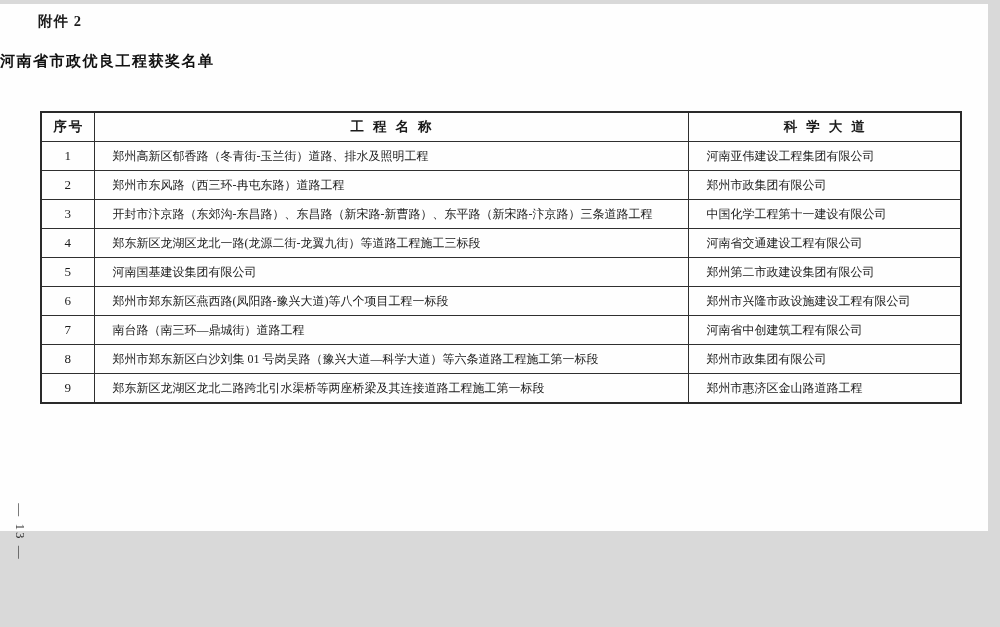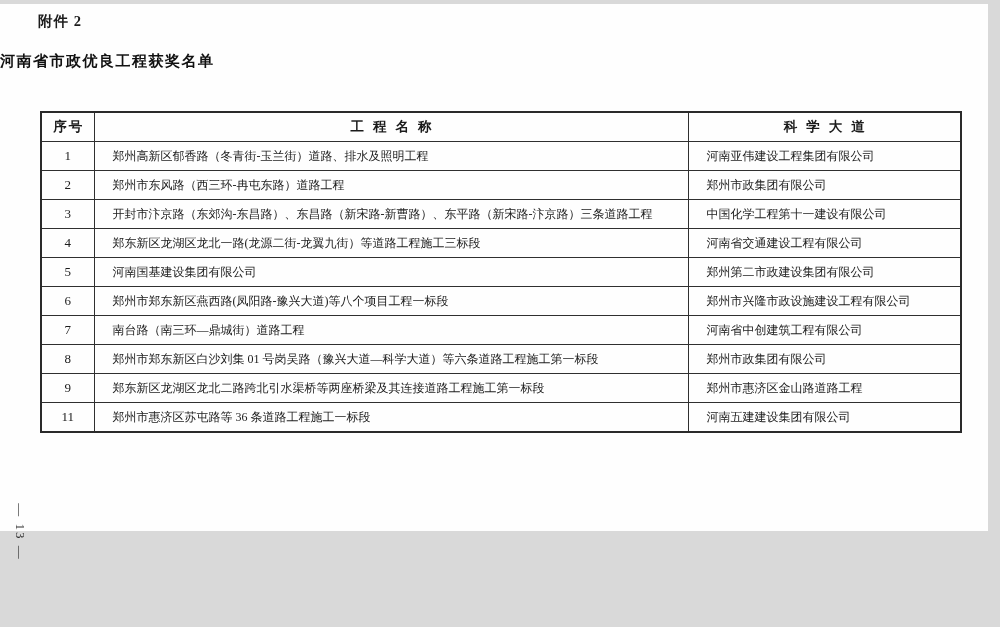--- a/index.html
+++ b/index.html
@@ -151,25 +151,20 @@
     <td class="col-company">郑州市政集团有限公司</td>
   </tr>
 
   <tr>
     <td class="col-no">9</td>
     <td class="col-project">郑东新区龙湖区龙北二路跨北引水渠桥等两座桥梁及其连接道路工程施工第一标段</td>
     <td class="col-company">郑州市惠济区金山路道路工程</td>
   </tr>
 
 
-  <tr>
-    <td class="col-no">11</td>
-    <td class="col-project">郑州市惠济区苏屯路等 36 条道路工程施工一标段</td>
-    <td class="col-company">河南五建建设集团有限公司</td>
-  </tr>
 
 
 
 
 </tbody>
   </table>
 
   <div class="page-number">— 13 —</div>
 </div>
 

